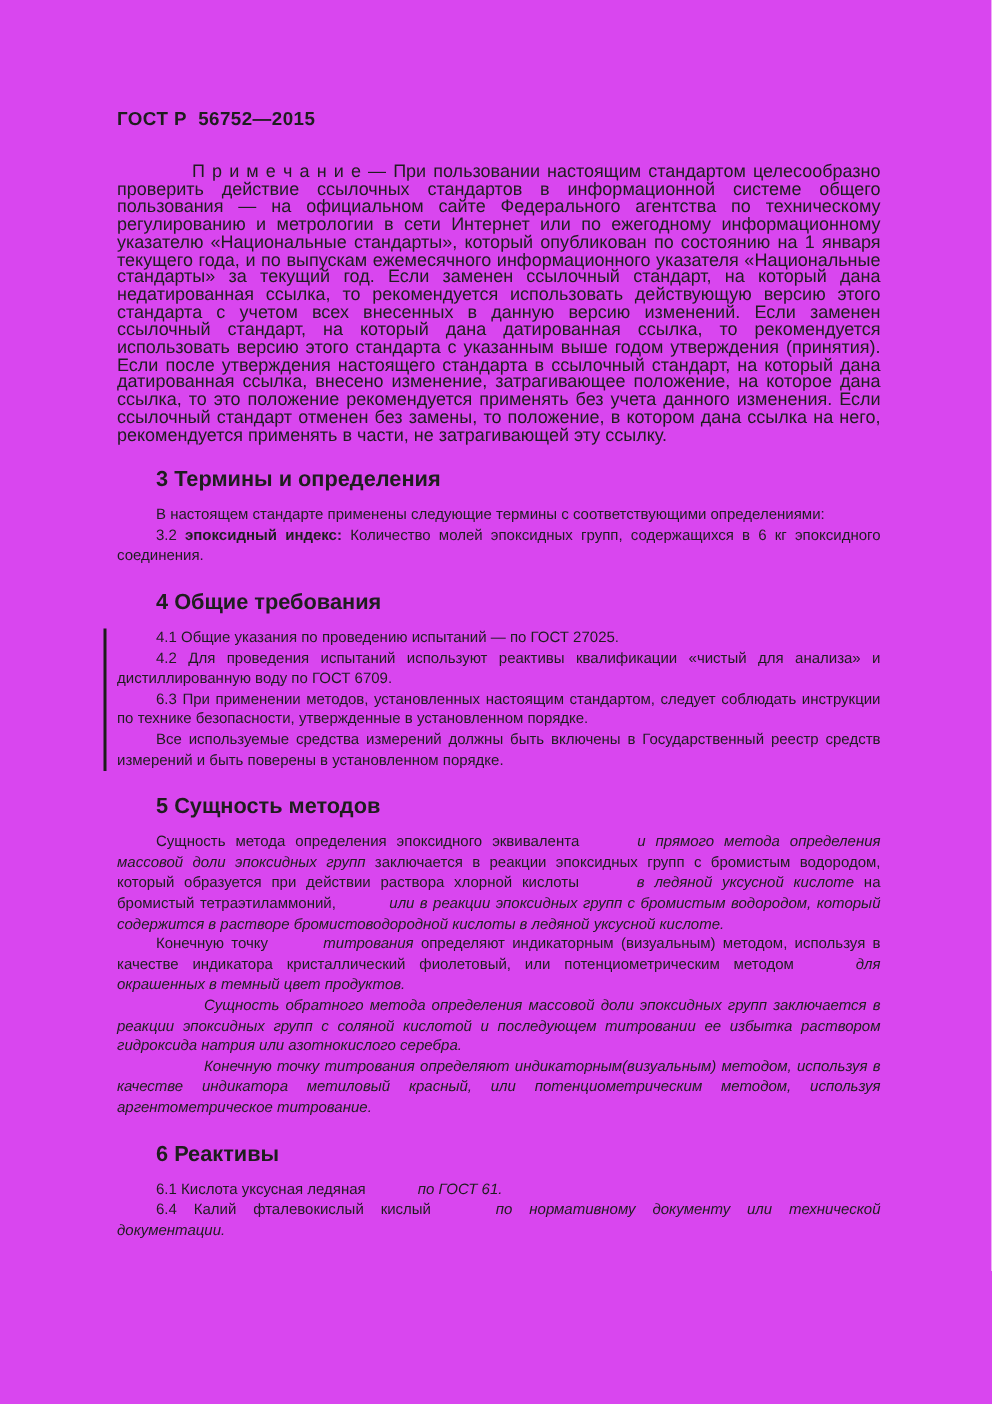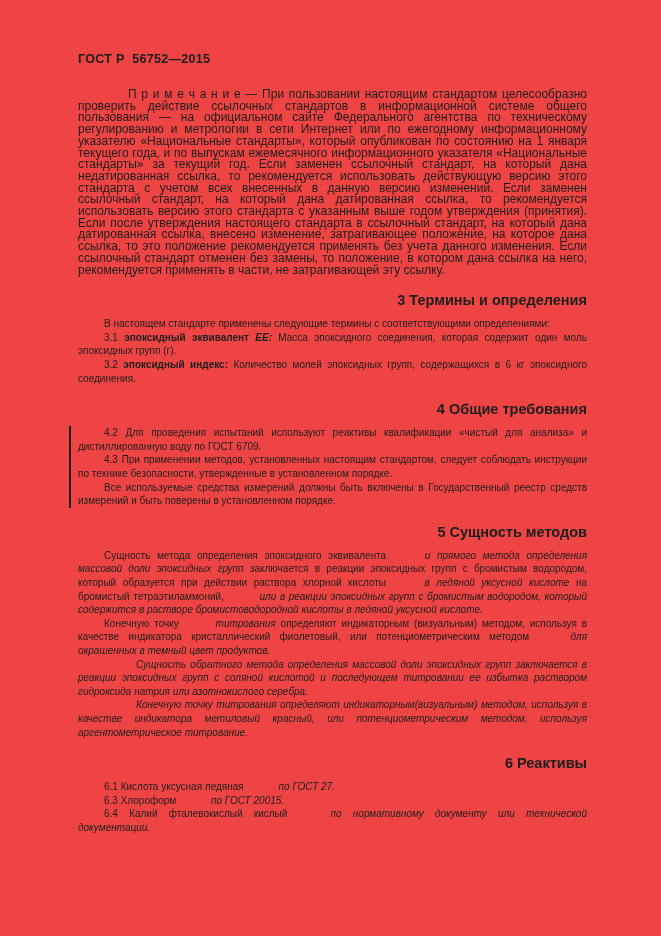--- a/index.html
+++ b/index.html
@@ -10,44 +10,43 @@
   body {
     width: 661px;
     height: 936px;
     font-family: "Liberation Sans", "DejaVu Sans", sans-serif;
     color: #1e1e1e;
   }
   .page {
     box-sizing: border-box;
     width: 661px;
     height: 936px;
-    padding: 52px 74px 0 78px;
+    padding: 72px 74px 0 78px;
     overflow: hidden;
-    background: #ef4444;
+    background: #d946ef;
   }
   .doc-header {
     font-size: 12.5px;
     font-weight: bold;
     letter-spacing: 0.3px;
     white-space: pre-wrap;
     margin: 0 0 23px 0;
   }
   .note {
     font-size: 12px;
     line-height: 11.7px;
     text-align: justify;
     text-indent: 50px;
     margin: 0;
   }
   .heading {
     font-size: 14.5px;
     font-weight: bold;
     margin: 16px 0 9px 0;
     padding-left: 26px;
-    text-align: right;
   }
   .para {
     font-size: 10px;
     line-height: 13.6px;
     text-align: justify;
     text-indent: 26px;
     margin: 0;
   }
   .changed-group {
     border-left: 2px solid #1c1c1c;
@@ -62,32 +61,31 @@
 </head>
 <body>
 
 <div class="page">
   <div class="doc-header">ГОСТ Р  56752—2015</div>
 
   <main>
       <p class="note"><span class="run-r">П р и м е ч а н и е — При пользовании настоящим стандартом целесообразно проверить действие ссылочных стандартов в информационной системе общего пользования — на официальном сайте Федерального агентства по техническому регулированию и метрологии в сети Интернет или по ежегодному информационному указателю «Национальные стандарты», который опубликован по состоянию на 1 января текущего года, и по выпускам ежемесячного информационного указателя «Национальные стандарты» за текущий год. Если заменен ссылочный стандарт, на который дана недатированная ссылка, то рекомендуется использовать действующую версию этого стандарта с учетом всех внесенных в данную версию изменений. Если заменен ссылочный стандарт, на который дана датированная ссылка, то рекомендуется использовать версию этого стандарта с указанным выше годом утверждения (принятия). Если после утверждения настоящего стандарта в ссылочный стандарт, на который дана датированная ссылка, внесено изменение, затрагивающее положение, на которое дана ссылка, то это положение рекомендуется применять без учета данного изменения. Если ссылочный стандарт отменен без замены, то положение, в котором дана ссылка на него, рекомендуется применять в части, не затрагивающей эту ссылку.</span></p>
       <h2 class="heading">3 Термины и определения</h2>
       <p class="para"><span class="run-r">В настоящем стандарте применены следующие термины с соответствующими определениями:</span></p>
-      <p class="para"><span class="run-r">3.1 </span><span class="run-b">эпоксидный эквивалент </span><span class="run-bi">ЕЕ:</span><span class="run-r"> Масса эпоксидного соединения, которая содержит один моль эпоксидных групп (г).</span></p>
       <p class="para"><span class="run-r">3.2 </span><span class="run-b">эпоксидный индекс:</span><span class="run-r"> Количество молей эпоксидных групп, содержащихся в 6 кг эпоксидного соединения.</span></p>
       <h2 class="heading">4 Общие требования</h2>
       <div class="changed-group">
+        <p class="para"><span class="run-r">4.1 Общие указания по проведению испытаний — по ГОСТ 27025.</span></p>
         <p class="para"><span class="run-r">4.2 Для проведения испытаний используют реактивы квалификации «чистый для анализа» и дистиллированную воду по ГОСТ 6709.</span></p>
-        <p class="para"><span class="run-r">4.3 При применении методов, установленных настоящим стандартом, следует соблюдать инструкции по технике безопасности, утвержденные в установленном порядке.</span></p>
+        <p class="para"><span class="run-r">6.3 При применении методов, установленных настоящим стандартом, следует соблюдать инструкции по технике безопасности, утвержденные в установленном порядке.</span></p>
         <p class="para"><span class="run-r">Все используемые средства измерений должны быть включены в Государственный реестр средств измерений и быть поверены в установленном порядке.</span></p>
       </div>
       <h2 class="heading">5 Сущность методов</h2>
       <p class="para"><span class="run-r">Сущность метода определения эпоксидного эквивалента </span><span class="run-i">и прямого метода определения массовой доли эпоксидных групп </span><span class="run-r">заключается в реакции эпоксидных групп с бромистым водородом, который образуется при действии раствора хлорной кислоты </span><span class="run-i">в ледяной уксусной кислоте </span><span class="run-r">на бромистый тетраэтиламмоний, </span><span class="run-i">или в реакции эпоксидных групп с бромистым водородом, который содержится в растворе бромистоводородной кислоты в ледяной уксусной кислоте.</span></p>
       <p class="para"><span class="run-r">Конечную точку </span><span class="run-i">титрования </span><span class="run-r">определяют индикаторным (визуальным) методом, используя в качестве индикатора кристаллический фиолетовый, или потенциометрическим методом </span><span class="run-i">для окрашенных в темный цвет продуктов.</span></p>
       <p class="para"><span class="run-i">Сущность обратного метода определения массовой доли эпоксидных групп заключается в реакции эпоксидных групп с соляной кислотой и последующем титровании ее избытка раствором гидроксида натрия или азотнокислого серебра.</span></p>
       <p class="para"><span class="run-i">Конечную точку титрования определяют индикаторным(визуальным) методом, используя в качестве индикатора метиловый красный, или потенциометрическим методом, используя аргентометрическое титрование.</span></p>
       <h2 class="heading">6 Реактивы</h2>
-      <p class="para"><span class="run-r">6.1 Кислота  уксусная ледяная </span><span class="run-i">по ГОСТ 27.</span></p>
-      <p class="para"><span class="run-r">6.3 Хлороформ </span><span class="run-i">по ГОСТ 20015.</span></p>
+      <p class="para"><span class="run-r">6.1 Кислота  уксусная ледяная </span><span class="run-i">по ГОСТ 61.</span></p>
       <p class="para"><span class="run-r">6.4 Калий фталевокислый кислый </span><span class="run-i">по нормативному документу или технической документации.</span></p>
     </main>
 
 </div>
 
 </body></html>

